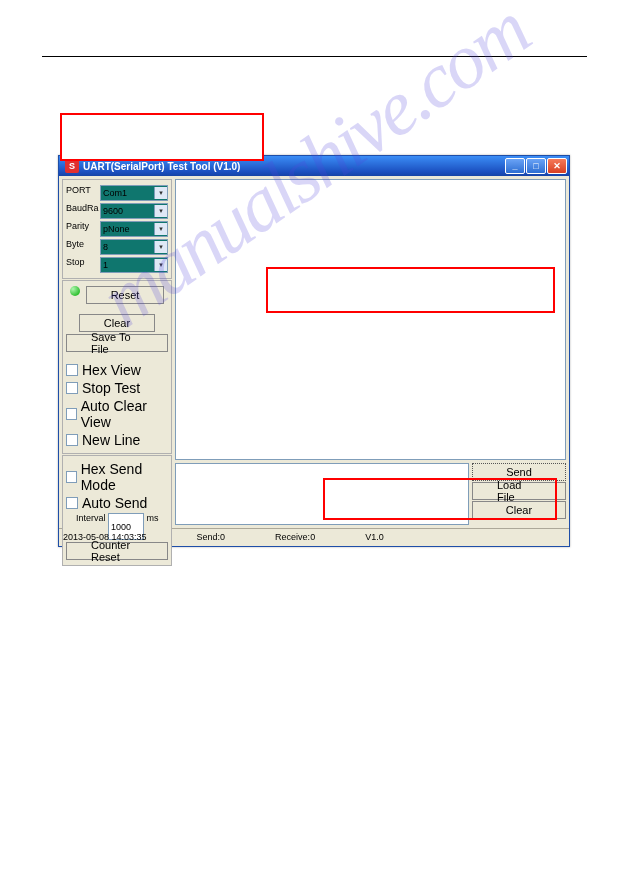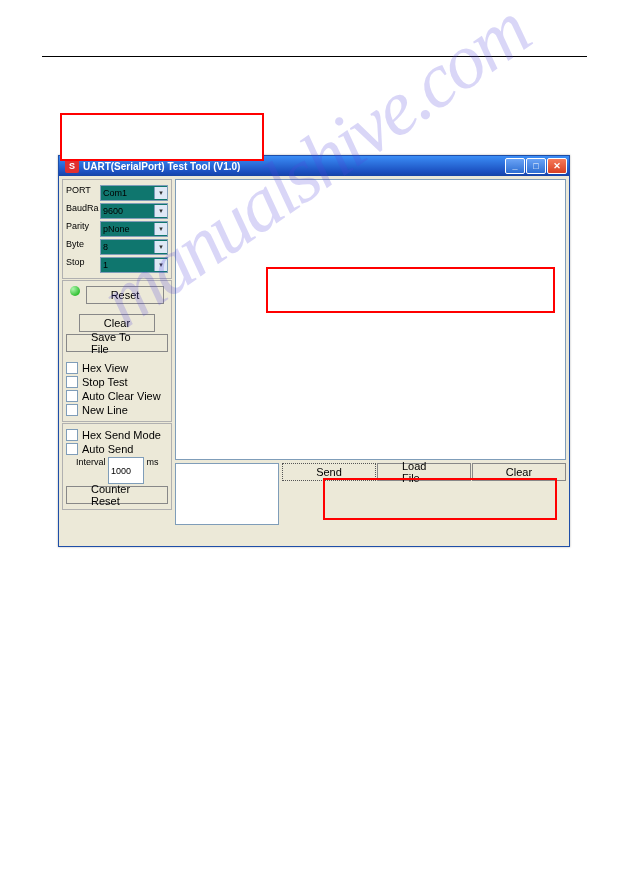--- a/index.html
+++ b/index.html
@@ -22,28 +22,28 @@
   .controls .close{background:linear-gradient(#f57a5a,#d94022)}
   .client{display:flex;height:calc(100% - 38px);box-sizing:border-box;padding:3px}
   .left{width:110px;display:flex;flex-direction:column;gap:1px}
   .group{border:1px solid #b0b0b0;padding:3px;background:#ece9d8}
   .row{display:flex;align-items:flex-start;margin:2px 0;font-size:9px}
   .row label{width:34px}
   .combo{flex:1;height:14px;border:1px solid #7f9db9;background:#0f766e;display:flex;align-items:center;justify-content:space-between;padding-left:2px;font-size:9px}
   .combo .arr{width:12px;height:12px;border-left:1px solid #7f9db9;background:#dfe8f6;display:flex;align-items:center;justify-content:center;color:#333;font-size:7px}
   .btn{border:1px solid #888;background:#ece9d8;height:16px;padding:0 24px;font-size:11px;display:inline-flex;align-items:center;justify-content:center;cursor:default}
   .led{width:10px;height:10px;border-radius:50%;background:radial-gradient(circle at 30% 30%,#aef6ae,#0a0);display:inline-block;margin-right:6px}
-  .chk{display:flex;align-items:center;font-size:11px;margin:2px 0}
+  .chk{display:flex;align-items:center;font-size:14px;margin:2px 0}
   .chk .box{width:10px;height:10px;border:1px solid #7f9db9;background:#fff;margin-right:4px}
   .input{border:1px solid #7f9db9;background:#fff;height:13px;font-size:9px;padding:6px 2px;display:inline-flex;align-items:center}
   .right{flex:1;display:flex;flex-direction:column;margin-left:3px}
   .rxbox{flex:1;border:1px solid #7f9db9;background:#fff;margin-bottom:3px}
   .lower{display:flex}
   .txbox{flex:1;border:1px solid #7f9db9;background:#fff;height:60px}
-  .txbtns{display:flex;flex-direction:row;margin-left:3px;gap:1px}
+  .txbtns{display:flex;flex-direction:column;margin-left:3px;gap:1px}
   .status{height:15px;border-top:1px solid #aca899;display:flex;align-items:center;font-size:9px;padding:0 4px}
   .status span{margin-right:50px}
   .wm{position:absolute;left:0;right:0;top:120px;text-align:center;font-size:78px;color:rgba(80,70,220,.22);font-style:italic;transform:rotate(-35deg);pointer-events:none;font-family:Georgia,serif;letter-spacing:-3px;z-index:20}
 </style>
 </head>
 <body>
 
 <div class="page">
   <div class="hr"></div>
   <div class="wm">manualshive.com</div>
@@ -164,14 +164,20 @@
           <div class="txbox"></div>
           <div class="txbtns">
             <span class="btn" style="width:44px;border:1px dotted #555">Send</span>
             <span class="btn" style="width:44px">Load File</span>
             <span class="btn" style="width:44px">Clear</span>
           </div>
         </div>
       </div>
     </div>
 
+    <div class="status">
+      <span>2013-05-08 14:03:35</span>
+      <span>Send:0</span>
+      <span>Receive:0</span>
+      <span>V1.0</span>
+    </div>
   </div>
 </div>
 
 </body></html>

